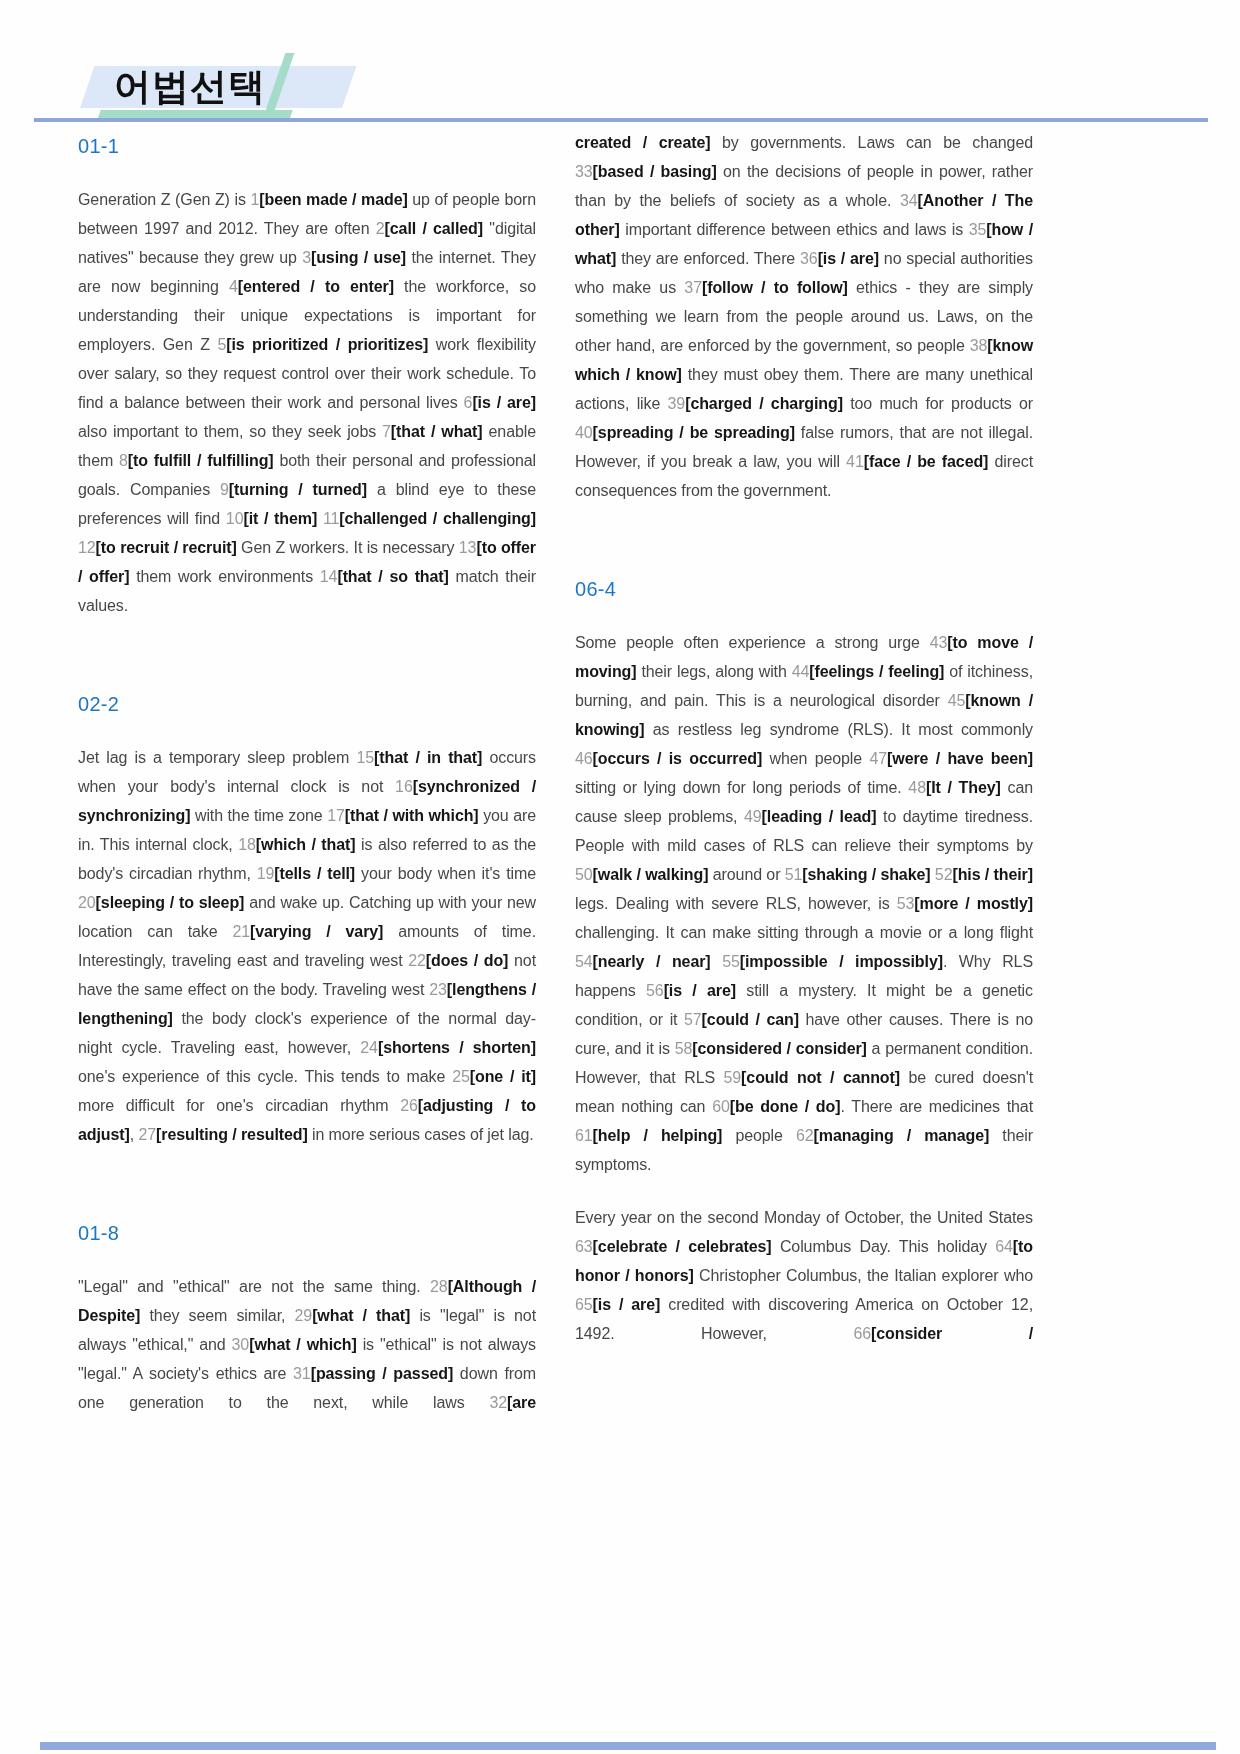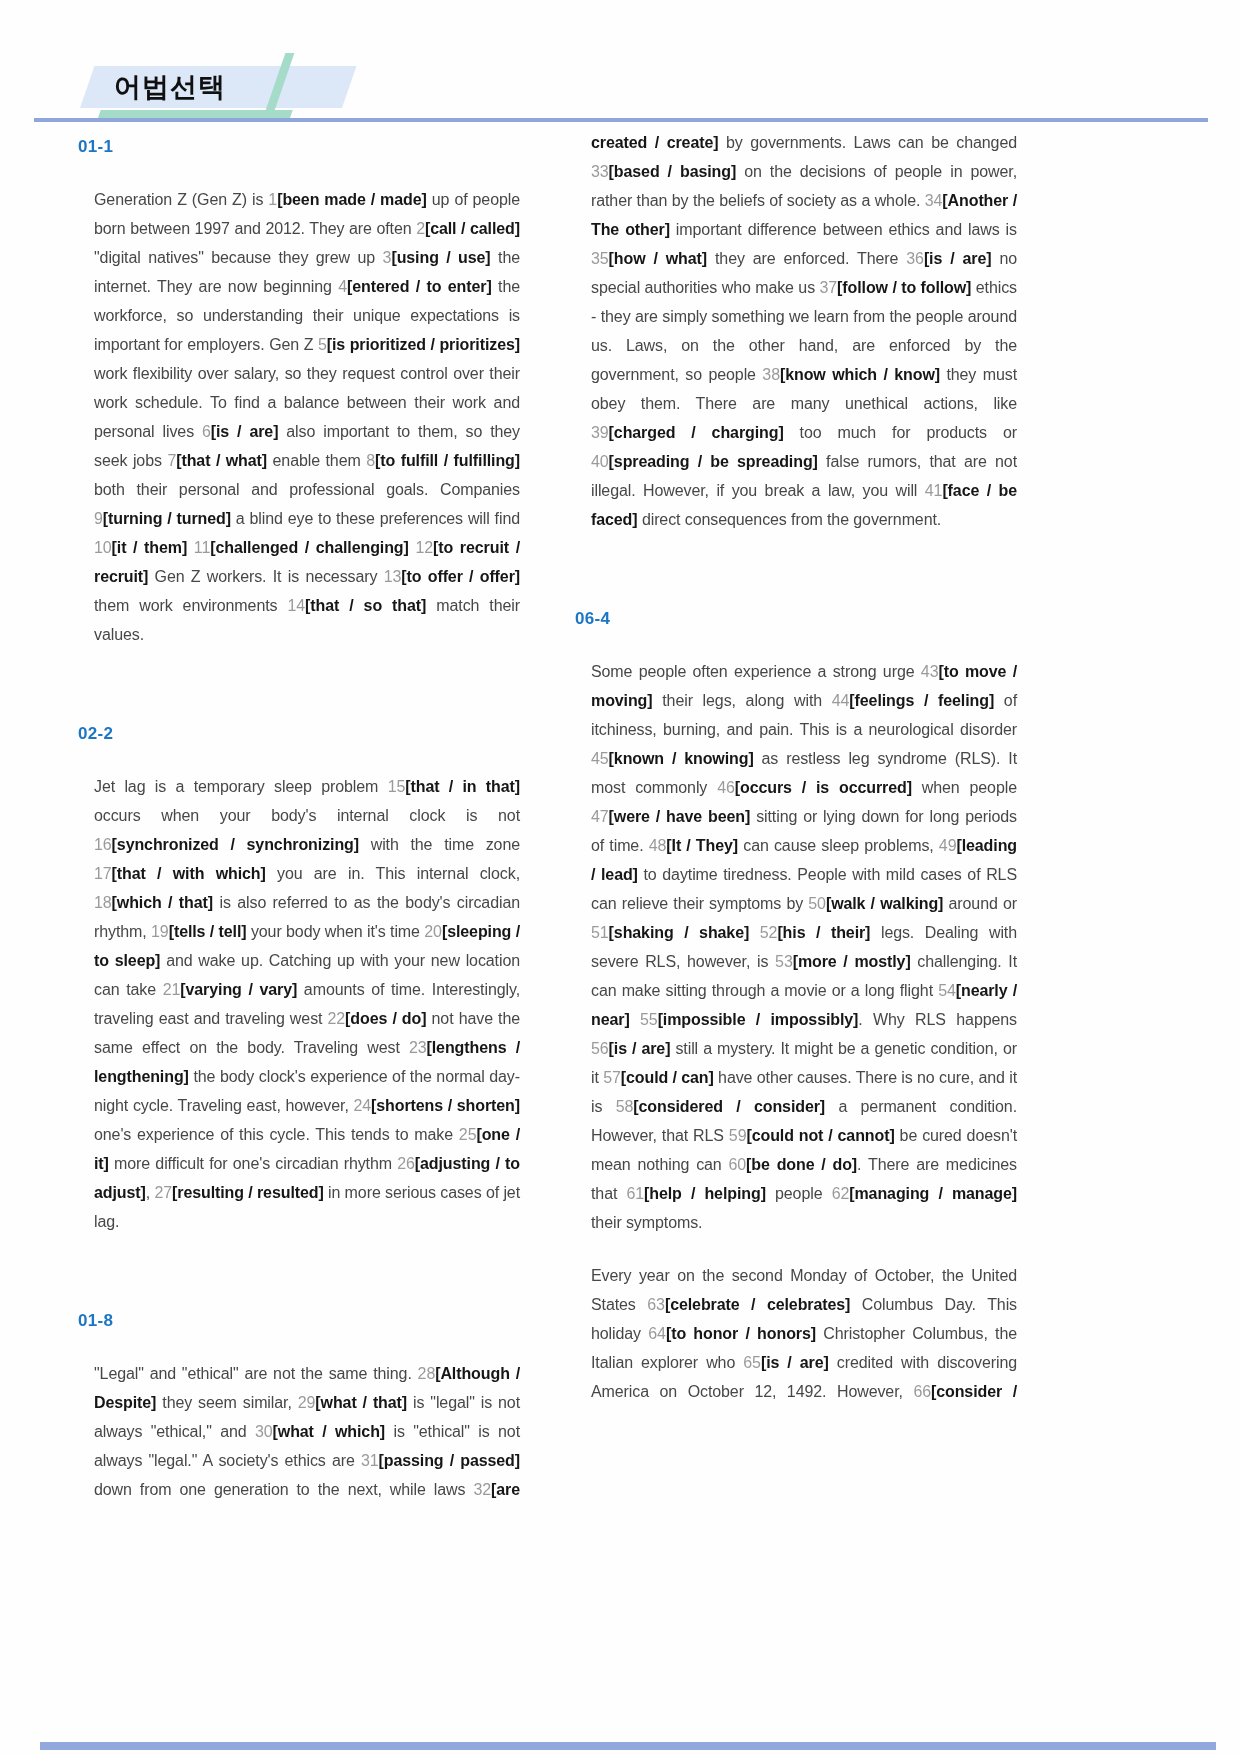--- a/index.html
+++ b/index.html
@@ -12,31 +12,31 @@
   .page{position:relative;width:1240px;height:1754px;background:#fefefe;margin:0 auto;overflow:hidden}
 
   
   .badge-bg{position:absolute;left:80px;top:66px;width:262px;height:42px;background:var(--c-badge-bg);
             transform:skewX(-19deg);transform-origin:0 100%}
   .badge-underline{position:absolute;left:98px;top:110px;width:192px;height:8px;background:var(--c-badge-accent);
             transform:skewX(-19deg);transform-origin:0 100%}
   .badge-diag{position:absolute;left:263px;top:53px;width:9px;height:65px;background:var(--c-badge-accent);
             transform:skewX(-19deg);transform-origin:0 100%}
   .badge-label{position:absolute;left:114px;top:67px;height:29px;line-height:40px;
-            font-size:27px;font-weight:800;color:#101010;letter-spacing:1px}
+            font-size:37px;font-weight:800;color:#101010;letter-spacing:1px}
   .divider{position:absolute;left:34px;top:118px;width:1174px;height:4px;background:var(--c-divider)}
   .footer-bar{position:absolute;left:40px;top:1742px;width:1176px;height:8px;background:var(--c-footer)}
 
   
   .col{position:absolute;width:458px;color:var(--c-body);font-size:16px;line-height:29px;letter-spacing:-0.1px}
   .col-left{left:78px;top:132px}
   .col-right{left:575px;top:128px}
-  .sec{margin:70px 0 0;font-size:17px;font-weight:700;color:var(--c-heading);letter-spacing:.3px}
+  .sec{margin:70px 0 0;font-size:20px;font-weight:400;color:var(--c-heading);letter-spacing:.3px}
   .col > :first-child{margin-top:0}
-  p.body{margin:24px 16px 0;text-align:justify}
+  p.body{margin:24px 0 0;text-align:justify}
   p.cont{text-align-last:justify;-moz-text-align-last:justify}
   .num{color:var(--c-num)}
   .opt{font-weight:700;color:var(--c-bold)}
 </style>
 </head>
 <body>
 
 <div class="page">
   <header>
     <div class="badge-bg"></div>

